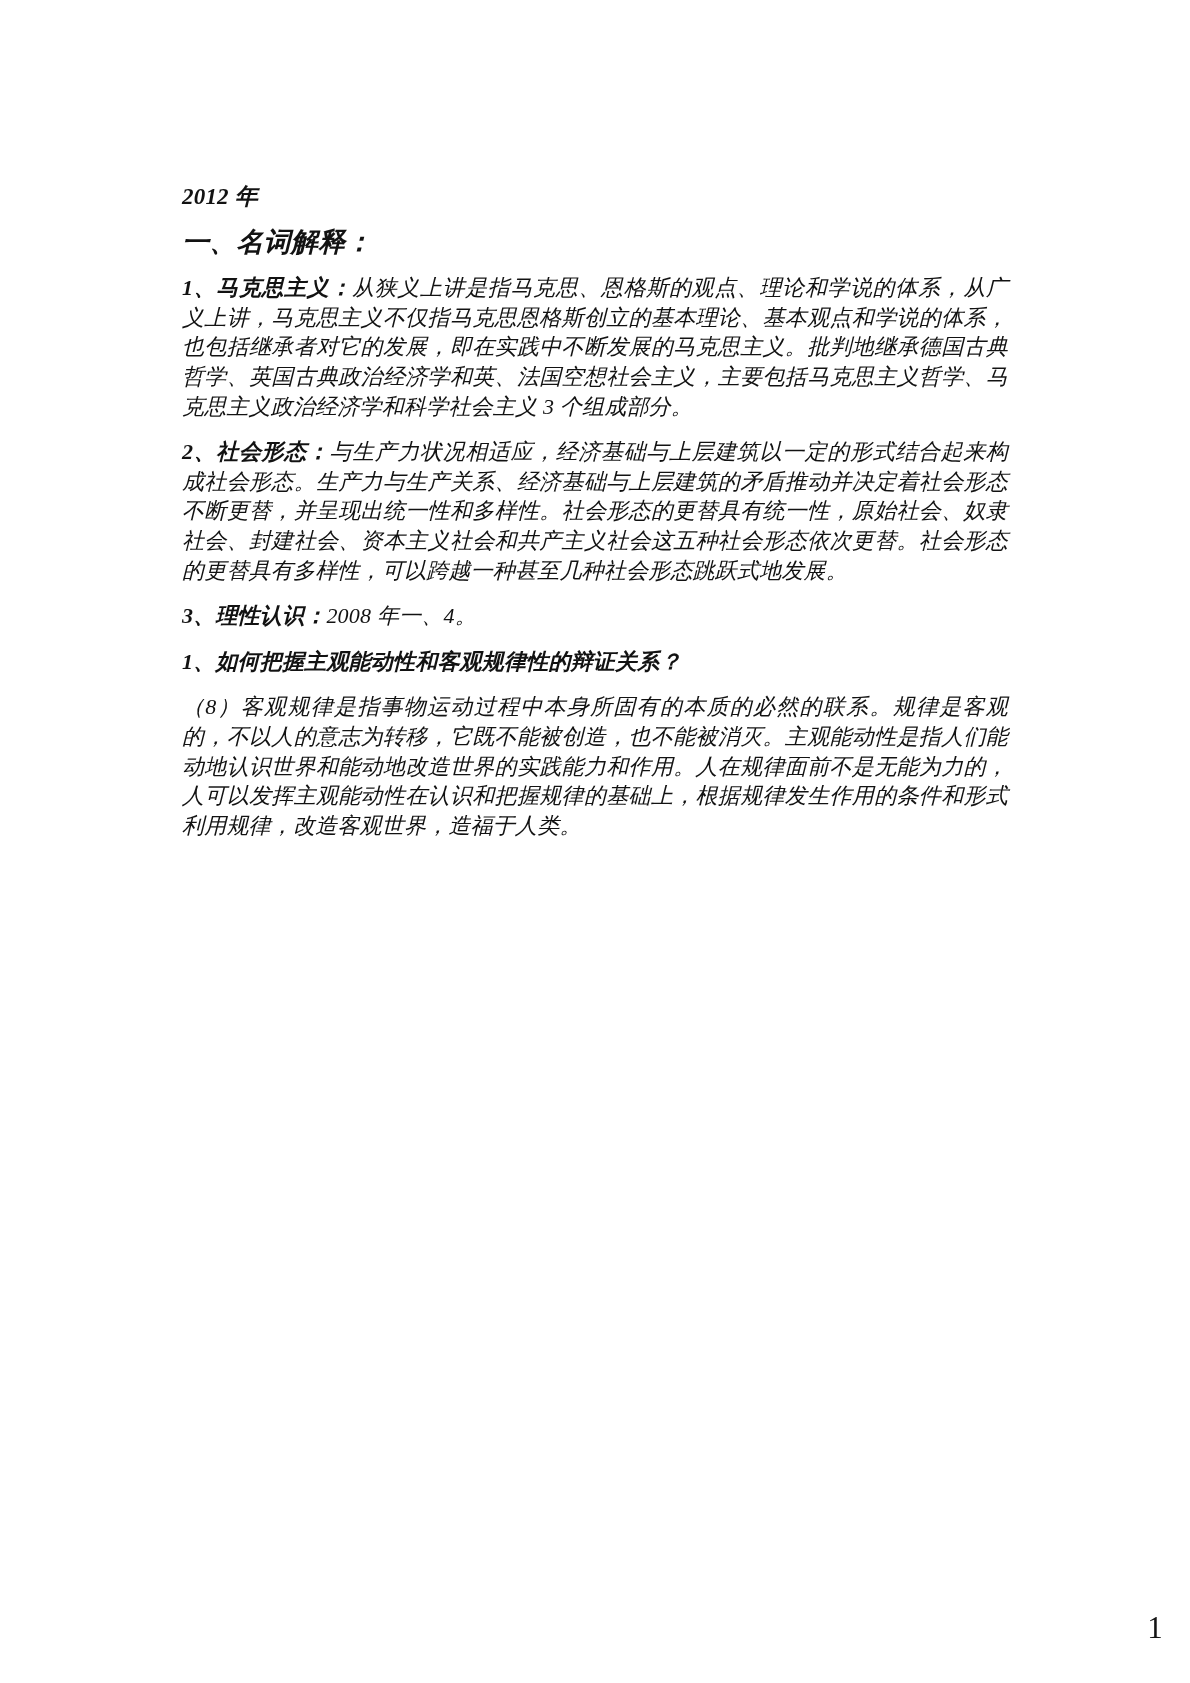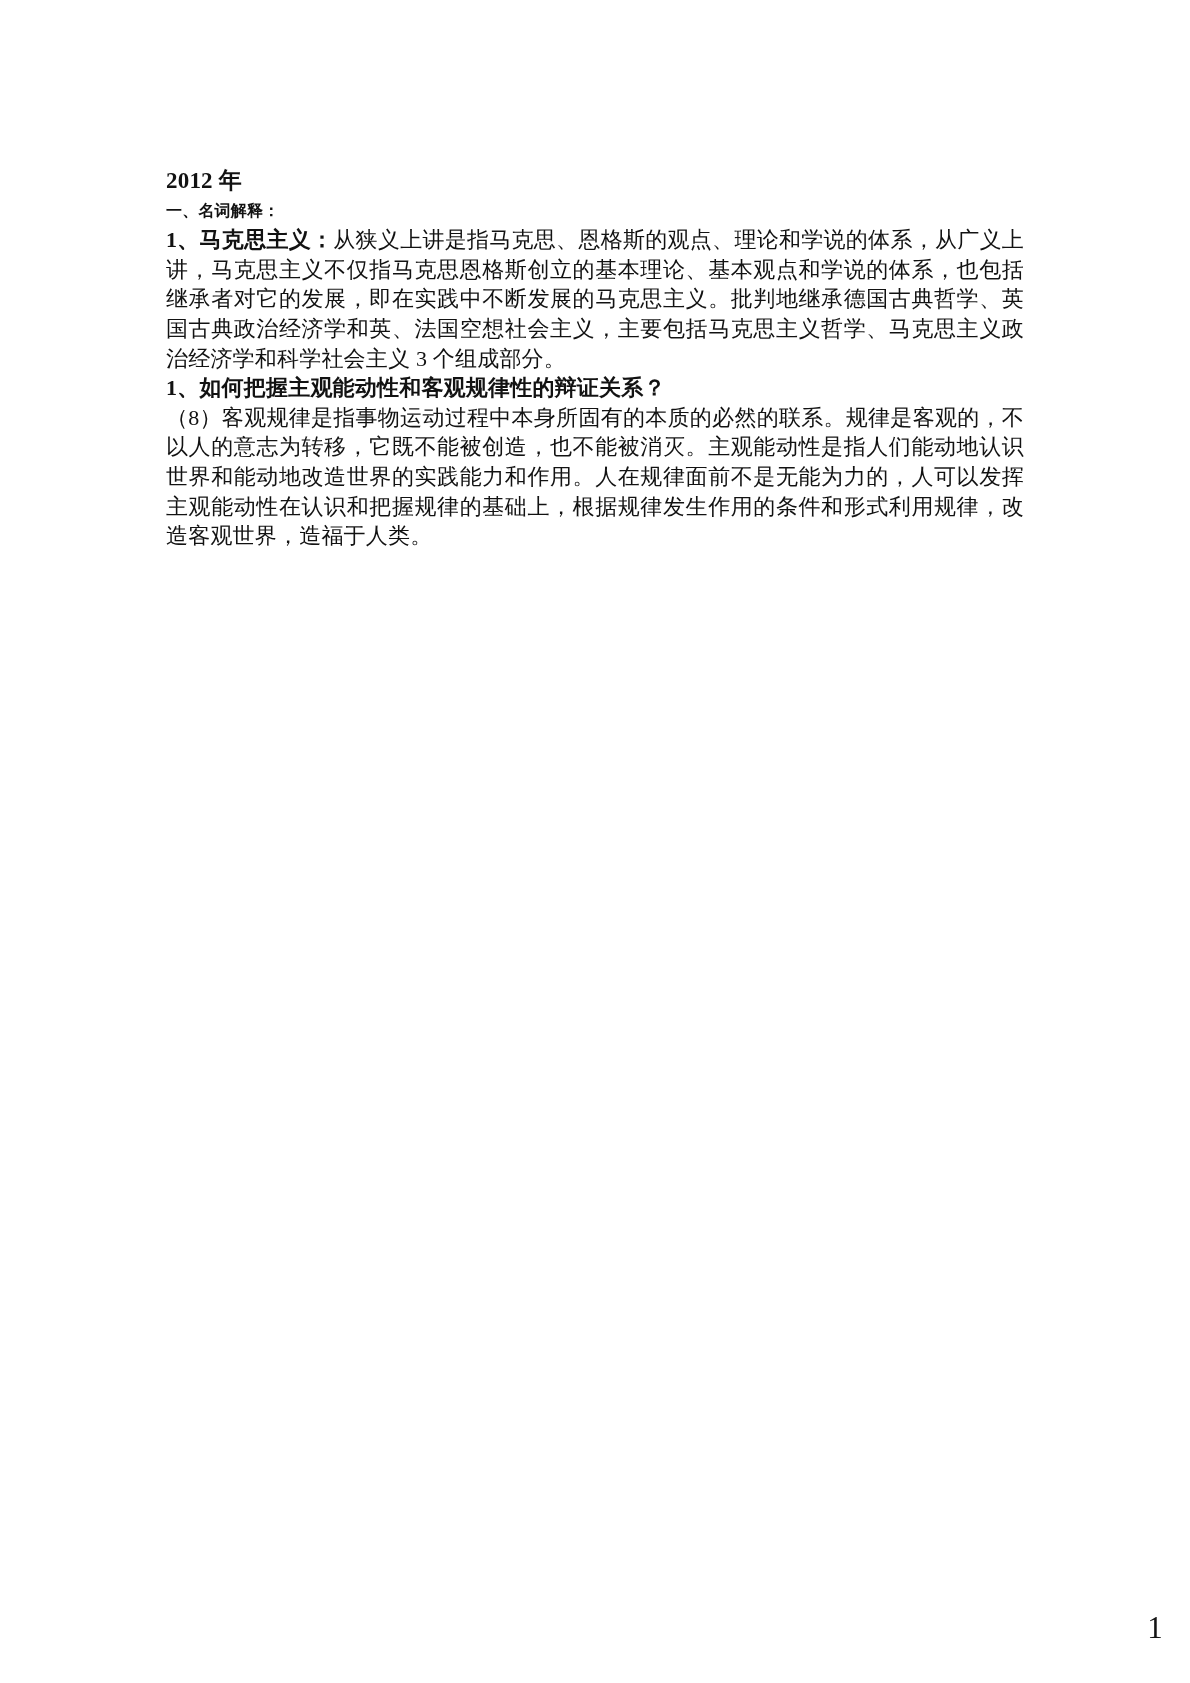--- a/index.html
+++ b/index.html
@@ -26,30 +26,31 @@
     position: absolute;
     left: 166px;
     top: 166px;
     width: 858px;
     font-size: 22px;
     line-height: 29.6px;
     text-align: justify;
     letter-spacing: 0.2px;
   }
   .content p {
-    margin: 0;
+    margin: 16px;
     padding: 0;
+    font-style: italic;
   }
   .h-year {
     font-weight: bold;
     font-size: 23px;
   }
   .h-section {
     font-weight: bold;
-    font-size: 16px;
+    font-size: 27px;
   }
   .h-question {
     font-weight: bold;
   }
   .item-label {
     font-weight: bold;
   }
   .page-number {
     position: absolute;
     left: 1140px;
@@ -66,21 +67,23 @@
 
 <div class="page">
   <div class="content">
 
     <p class="h-year">2012 年</p>
 
     <p class="h-section">一、名词解释：</p>
 
     <p><span class="item-label">1、马克思主义：</span><span>从狭义上讲是指马克思、恩格斯的观点、理论和学说的体系，从广义上讲，马克思主义不仅指马克思恩格斯创立的基本理论、基本观点和学说的体系，也包括继承者对它的发展，即在实践中不断发展的马克思主义。批判地继承德国古典哲学、英国古典政治经济学和英、法国空想社会主义，主要包括马克思主义哲学、马克思主义政治经济学和科学社会主义 3 个组成部分。</span></p>
 
+    <p><span class="item-label">2、社会形态：</span><span>与生产力状况相适应，经济基础与上层建筑以一定的形式结合起来构成社会形态。生产力与生产关系、经济基础与上层建筑的矛盾推动并决定着社会形态不断更替，并呈现出统一性和多样性。社会形态的更替具有统一性，原始社会、奴隶社会、封建社会、资本主义社会和共产主义社会这五种社会形态依次更替。社会形态的更替具有多样性，可以跨越一种甚至几种社会形态跳跃式地发展。</span></p>
 
+    <p><span class="item-label">3、理性认识：</span><span>2008 年一、4。</span></p>
 
 
 
 
     <p class="h-question">1、如何把握主观能动性和客观规律性的辩证关系？</p>
 
     <p>（8）客观规律是指事物运动过程中本身所固有的本质的必然的联系。规律是客观的，不以人的意志为转移，它既不能被创造，也不能被消灭。主观能动性是指人们能动地认识世界和能动地改造世界的实践能力和作用。人在规律面前不是无能为力的，人可以发挥主观能动性在认识和把握规律的基础上，根据规律发生作用的条件和形式利用规律，改造客观世界，造福于人类。</p>
 
 
 

